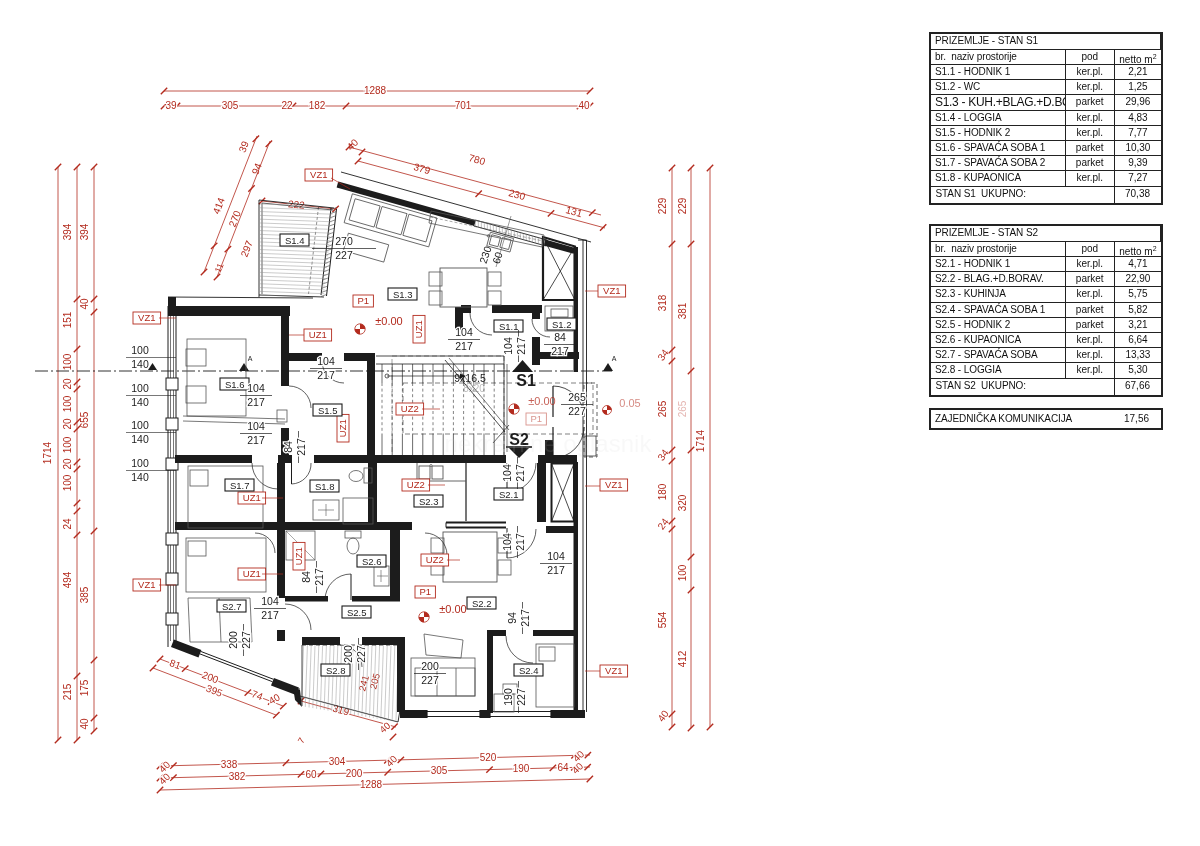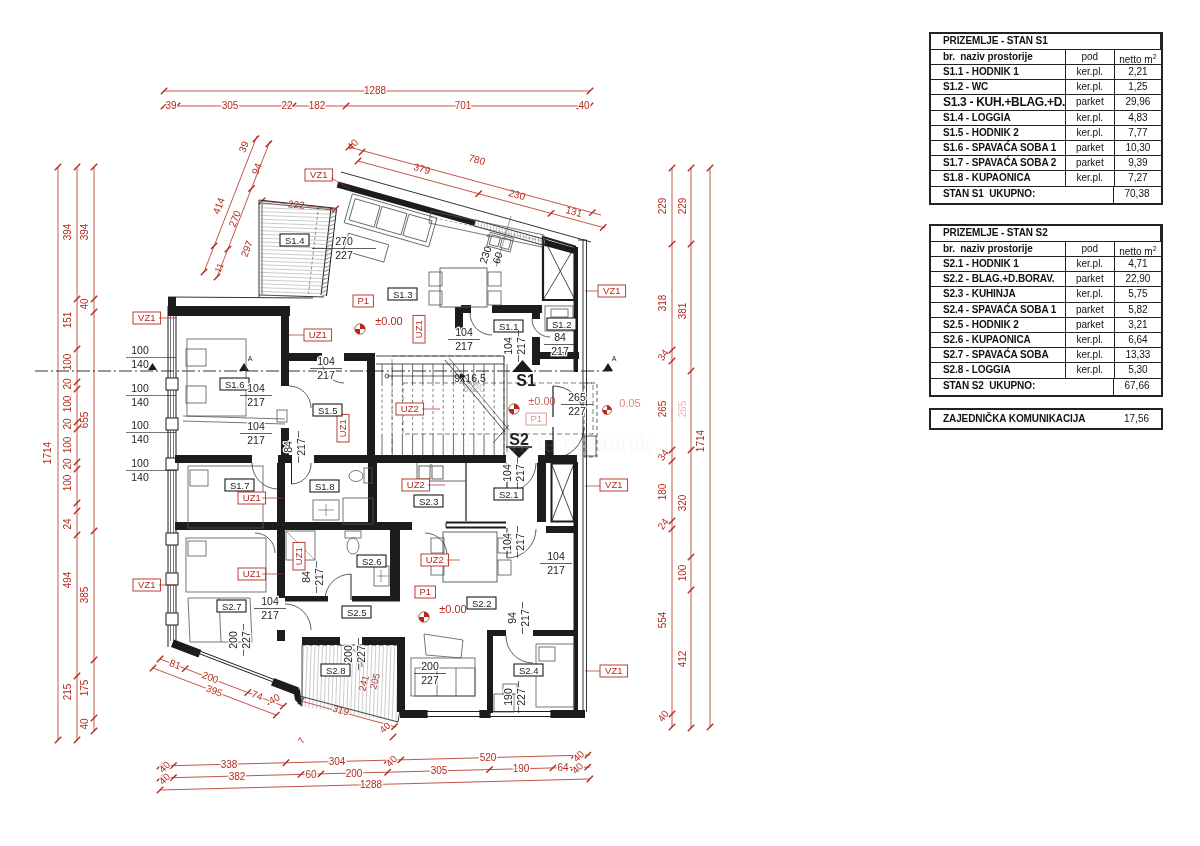--- a/index.html
+++ b/index.html
@@ -1,22 +1,22 @@
 <!DOCTYPE html>
 <html><head><meta charset="utf-8"><style>
 *{margin:0;padding:0;box-sizing:border-box;}
 body{width:1200px;height:846px;background:#ffffff;font-family:"Liberation Sans",sans-serif;position:relative;overflow:hidden;}
 .tb{position:absolute;left:929px;width:234px;border:2px solid #222;background:#fff;}
 .tr{display:flex;border-bottom:1px solid #222;height:15.2px;line-height:14.2px;font-size:10px;color:#111;}
 .tr:last-child{border-bottom:none;}
 .ttl{height:15.5px;}
 .hdr{height:15.5px;}
-.ftr{height:16.5px;}
+.ftr{height:16.5px;justify-content:center;}
 .sgl{height:18.4px;line-height:17px;}
-.c0{width:137px;padding-left:12px;letter-spacing:-0.1px;border-right:1px solid #222;white-space:nowrap;overflow:hidden;font-weight:bold;}
+.c0{width:137px;padding-left:4px;letter-spacing:-0.1px;border-right:1px solid #222;white-space:nowrap;overflow:hidden;}
 .c1{width:50px;text-align:center;border-right:1px solid #222;}
 .c2{width:47px;text-align:center;}
 sup{font-size:7px;}
 </style></head>
 <body>
 <svg width="1200" height="846" viewBox="0 0 1200 846" style="position:absolute;left:0;top:0;">
 <line x1="164.0" y1="91.0" x2="590.0" y2="91.0" stroke="#b32b1e" stroke-width="0.8"></line>
 <line x1="160.8" y1="94.2" x2="167.2" y2="87.8" stroke="#b32b1e" stroke-width="1.4"></line>
 <line x1="586.8" y1="94.2" x2="593.2" y2="87.8" stroke="#b32b1e" stroke-width="1.4"></line>
 <text x="375.0" y="94.0" font-family="Liberation Sans, sans-serif" font-size="10" fill="#b32b1e" text-anchor="middle" paint-order="stroke" stroke="#ffffff" stroke-width="2.6">1288</text>

